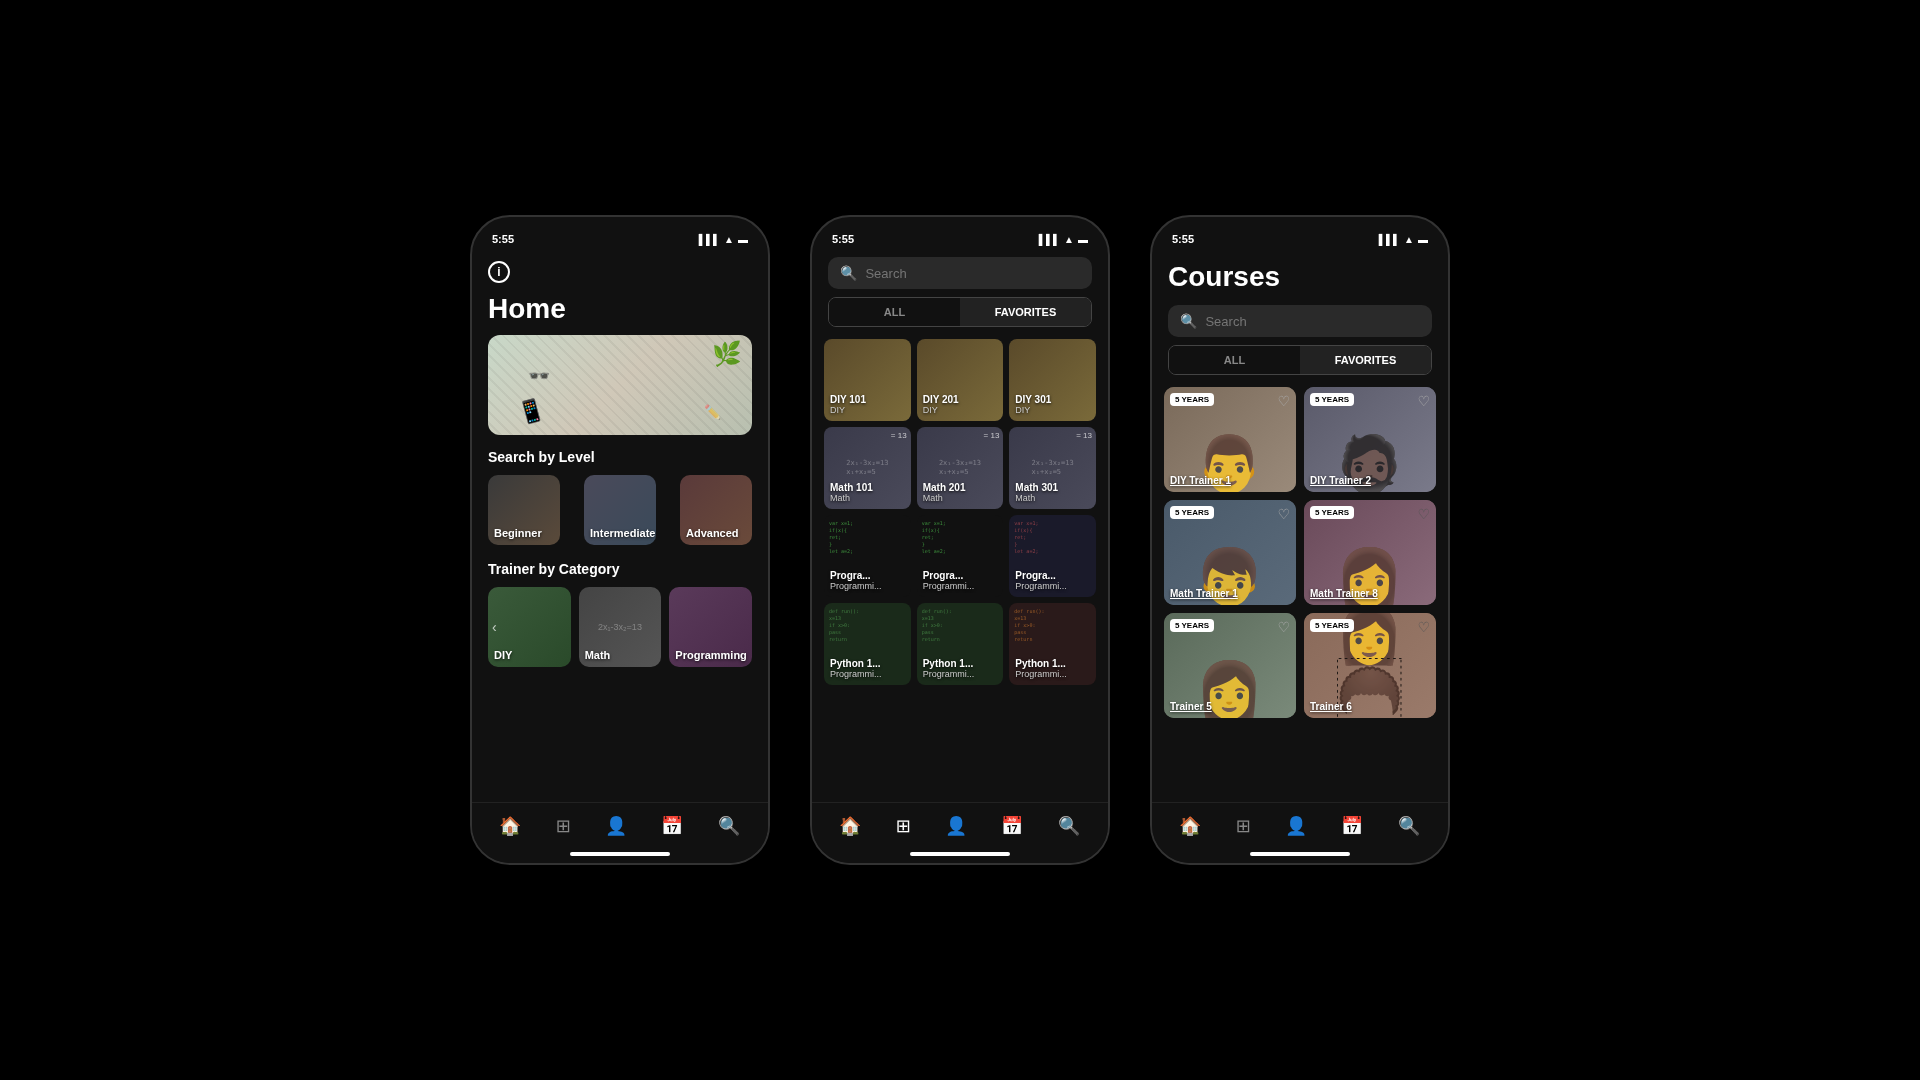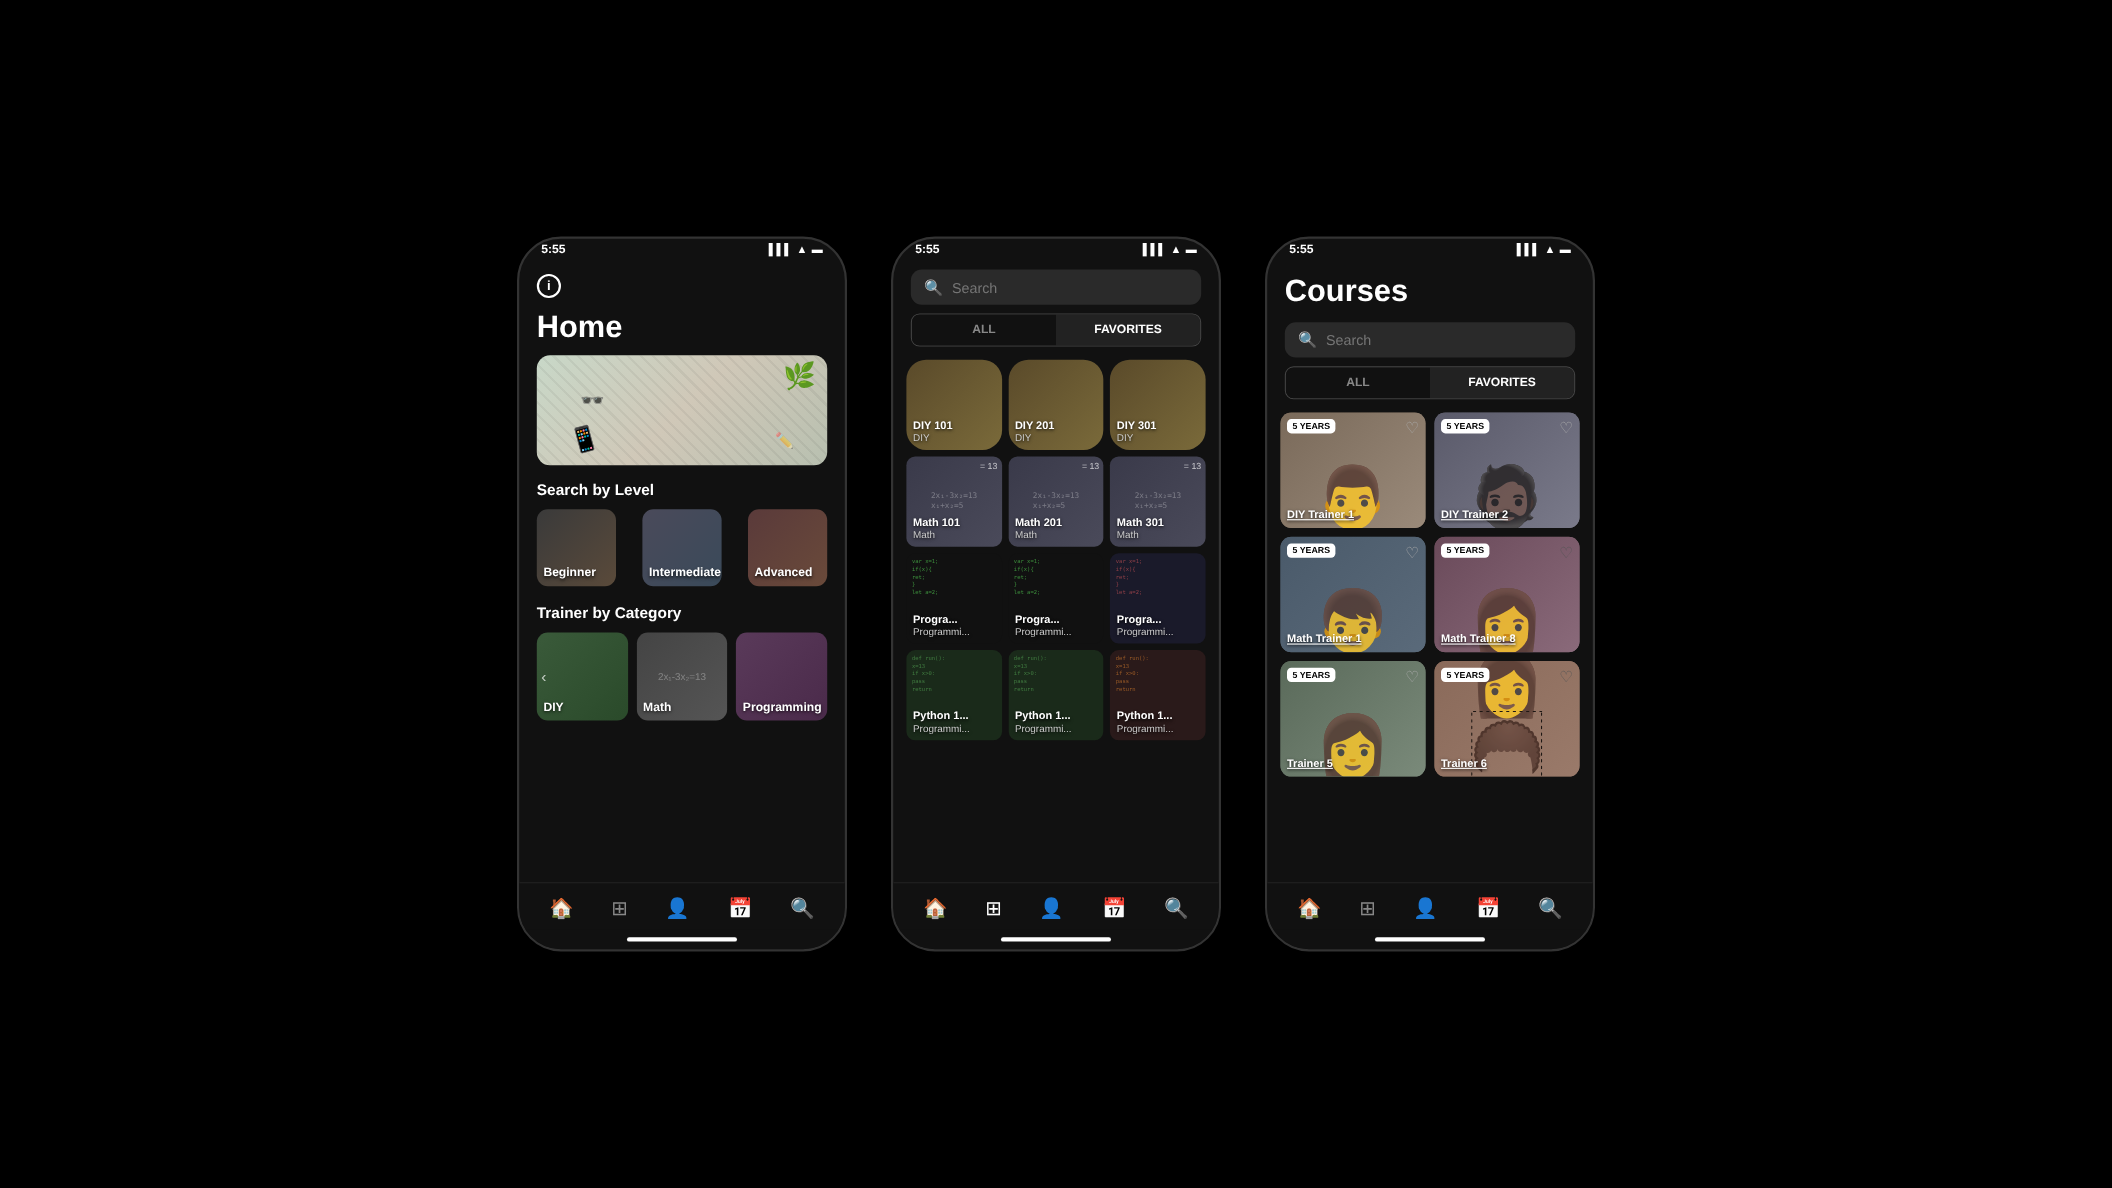--- a/index.html
+++ b/index.html
@@ -26,21 +26,21 @@
       overflow: hidden;
       display: flex;
       flex-direction: column;
       position: relative;
     }
     
     .status-bar {
       display: flex;
       justify-content: space-between;
       align-items: center;
-      padding: 4px 20px 4px;
+      padding: 16px 20px 4px;
       color: #fff;
       font-size: 11px;
       font-weight: 600;
       flex-shrink: 0;
     }
     .status-time { font-weight: 700; }
     .status-icons { display: flex; gap: 4px; align-items: center; }
     .status-icons span { font-size: 10px; }
 
     
@@ -297,21 +297,21 @@
       text-shadow: 0 1px 3px rgba(0,0,0,0.9);
     }
     .course-count {
       position: absolute;
       top: 4px;
       right: 4px;
       color: #fff;
       font-size: 8px;
       opacity: 0.7;
     }
-    .bg-diy-card { background: linear-gradient(135deg, #5a4a2a 0%, #7a6a3a 100%); border-radius: 18px; }
+    .bg-diy-card { background: linear-gradient(135deg, #5a4a2a 0%, #7a6a3a 100%); }
     .bg-math-card { background: linear-gradient(135deg, #3a3a4a 0%, #4a4a5a 100%); }
 
     
     .trainers-header { padding: 12px 16px 4px; }
     .trainers-grid {
       padding: 0 12px 12px;
       display: grid;
       grid-template-columns: repeat(2, 1fr);
       gap: 8px;
     }

